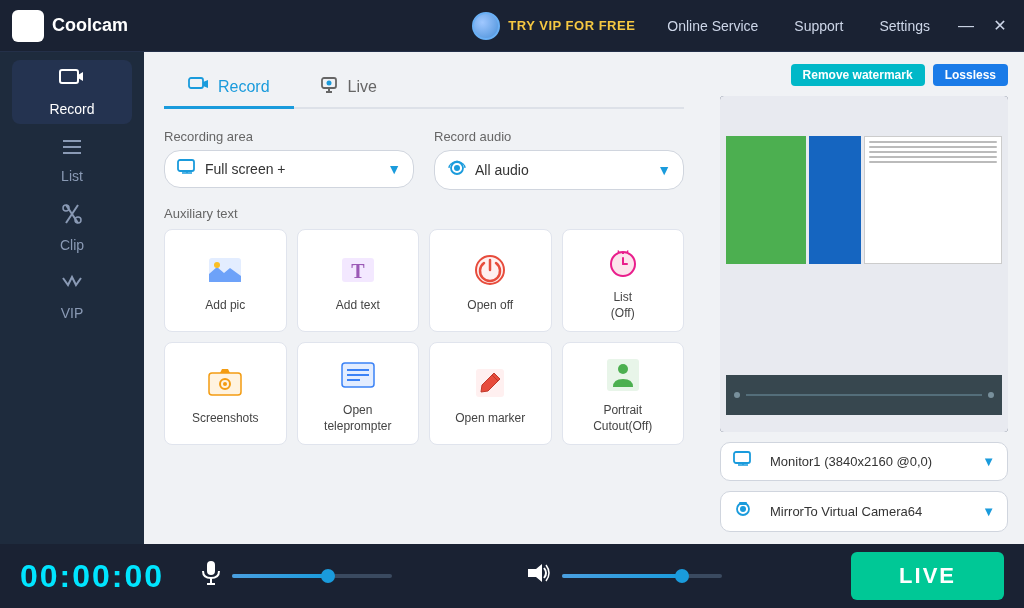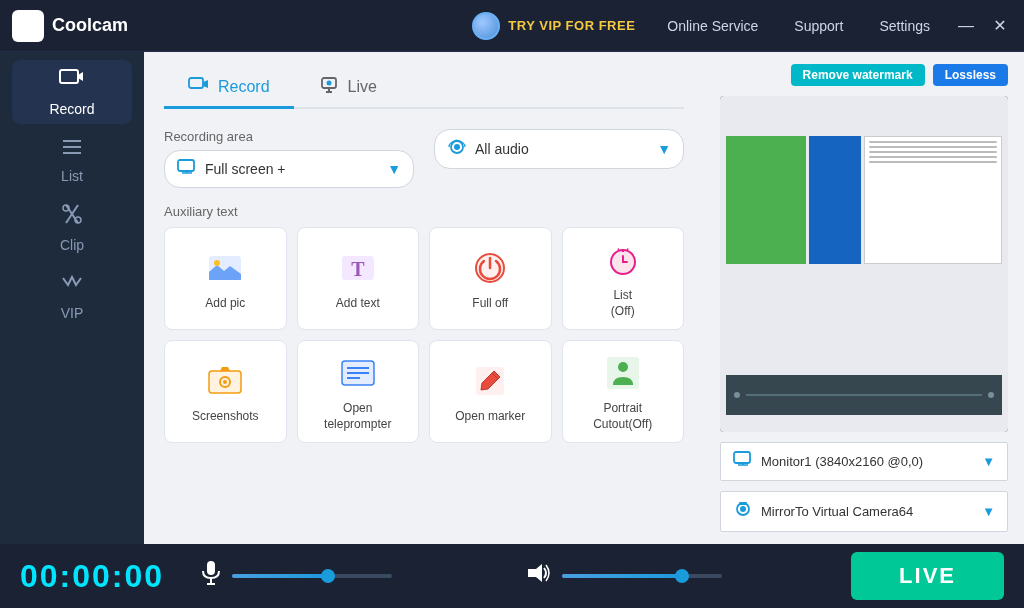--- a/index.html
+++ b/index.html
@@ -330,24 +330,24 @@
       align-items: center;
       padding: 0 8px;
       gap: 6px;
     }
     .pb-dot { width: 6px; height: 6px; border-radius: 50%; background: #78909c; }
     .pb-line { flex: 1; height: 2px; background: #546e7a; }
 
     .monitor-select {
       display: flex;
       align-items: center;
-      gap: 8px;
+      gap: 17px;
       background: #fff;
       border: 1px solid #d0d5de;
-      border-radius: 2px;
+      border-radius: 10px;
       padding: 8px 12px;
       cursor: pointer;
       font-size: 13px;
       color: #333;
     }
     .monitor-icon { color: #1a9bdc; font-size: 18px; }
     .monitor-arrow { margin-left: auto; color: #1a9bdc; }
 
     
     .bottom-bar {
@@ -528,20 +528,21 @@
                 <rect x="1" y="1" width="16" height="11" rx="2" stroke="#1a9bdc" stroke-width="1.8" fill="none"></rect>
                 <line x1="5" y1="14" x2="15" y2="14" stroke="#1a9bdc" stroke-width="1.5"></line>
                 <line x1="10" y1="12" x2="10" y2="14" stroke="#1a9bdc" stroke-width="1.5"></line>
               </svg>
             </span>
             <span>Full screen +</span>
             <span class="arrow">▼</span>
           </button>
         </div>
         <div class="form-group">
+          <span class="form-label">Record audio</span>
           <button class="dropdown-btn">
             <span class="dropdown-icon">
               <svg width="20" height="18" viewBox="0 0 20 18" fill="none">
                 <circle cx="10" cy="9" r="6" stroke="#1a9bdc" stroke-width="1.8" fill="none"></circle>
                 <circle cx="10" cy="9" r="3" fill="#1a9bdc"></circle>
                 <path d="M2,9 Q2,4 10,2" stroke="#1a9bdc" stroke-width="1.2" fill="none"></path>
                 <path d="M18,9 Q18,4 10,2" stroke="#1a9bdc" stroke-width="1.2" fill="none"></path>
               </svg>
             </span>
             <span>All audio</span>
@@ -576,21 +577,21 @@
           </div>
 
           <div class="tool-item">
             <div class="tool-icon-wrap">
               <svg width="36" height="36" viewBox="0 0 36 36" fill="none">
                 <circle cx="18" cy="18" r="14" fill="#fff0f0" stroke="#e74c3c" stroke-width="2"></circle>
                 <path d="M18,8 L18,18" stroke="#e74c3c" stroke-width="2.5" stroke-linecap="round"></path>
                 <path d="M12,11 A10,10 0 1,0 24,11" stroke="#e74c3c" stroke-width="2.5" fill="none" stroke-linecap="round"></path>
               </svg>
             </div>
-            <span class="tool-label">Full off</span>
+            <span class="tool-label">Open off</span>
           </div>
 
           <div class="tool-item">
             <div class="tool-icon-wrap">
               <svg width="36" height="36" viewBox="0 0 36 36" fill="none">
                 <circle cx="18" cy="20" r="12" fill="#fce4ec" stroke="#e91e8c" stroke-width="2"></circle>
                 <line x1="18" y1="10" x2="18" y2="8" stroke="#e91e8c" stroke-width="2"></line>
                 <line x1="14" y1="8.5" x2="13" y2="6.5" stroke="#e91e8c" stroke-width="1.5"></line>
                 <line x1="22" y1="8.5" x2="23" y2="6.5" stroke="#e91e8c" stroke-width="1.5"></line>
                 <line x1="18" y1="20" x2="18" y2="14" stroke="#e91e8c" stroke-width="2" stroke-linecap="round"></line>

